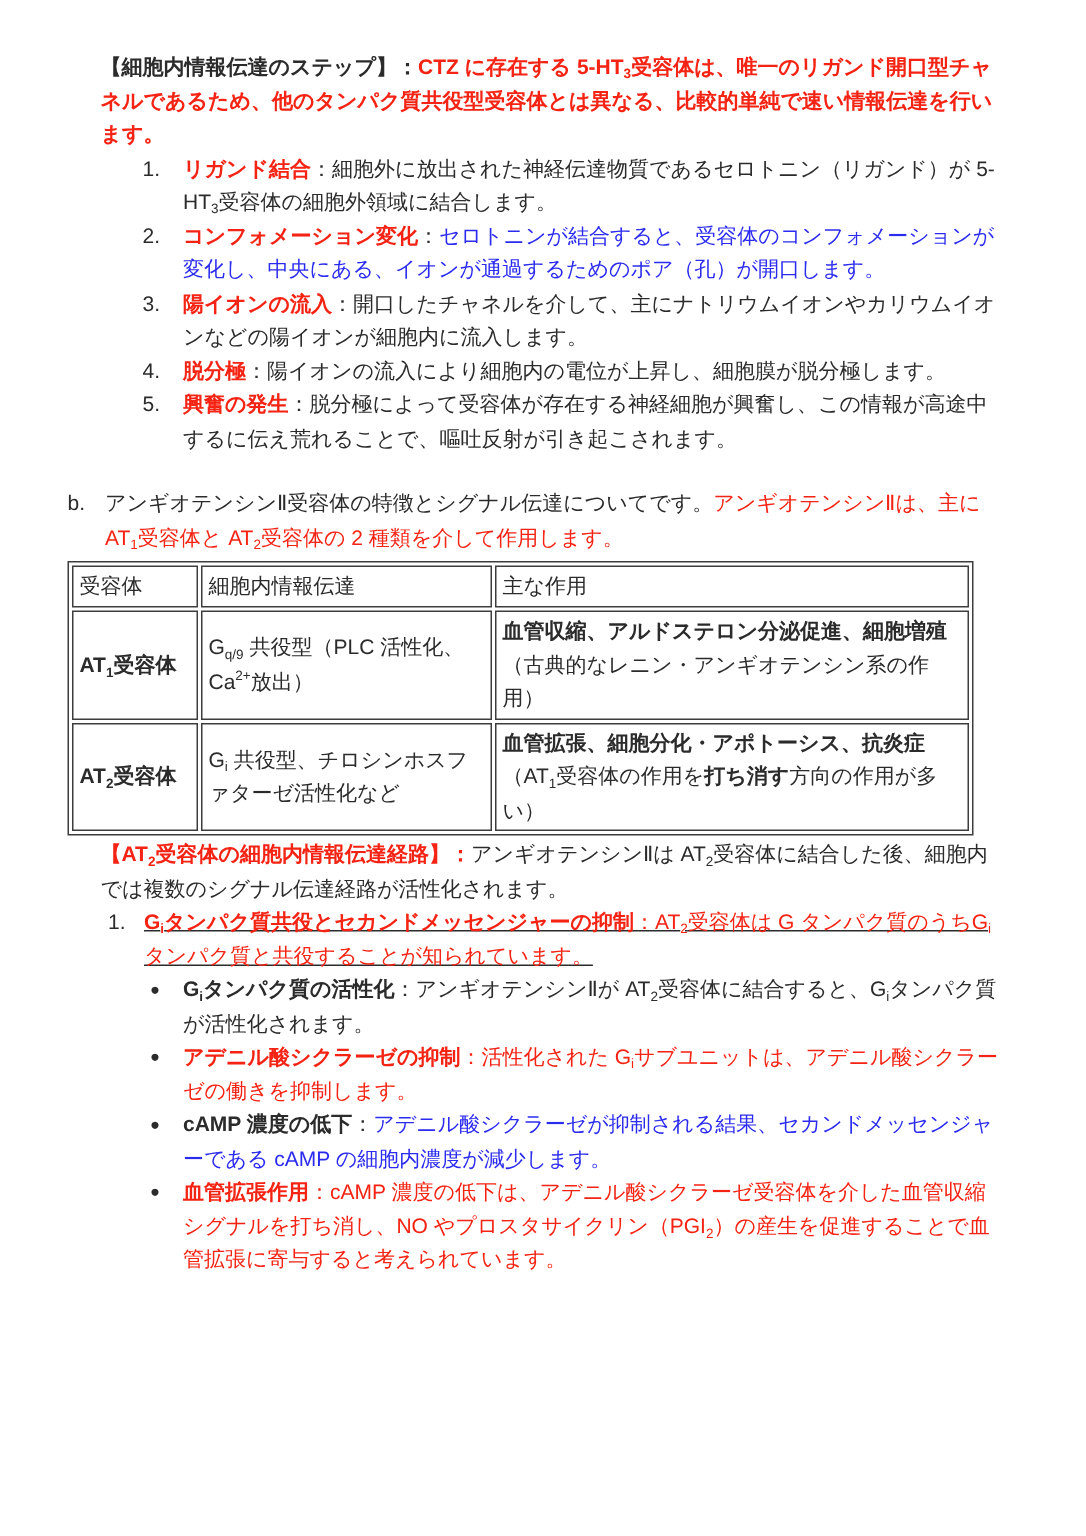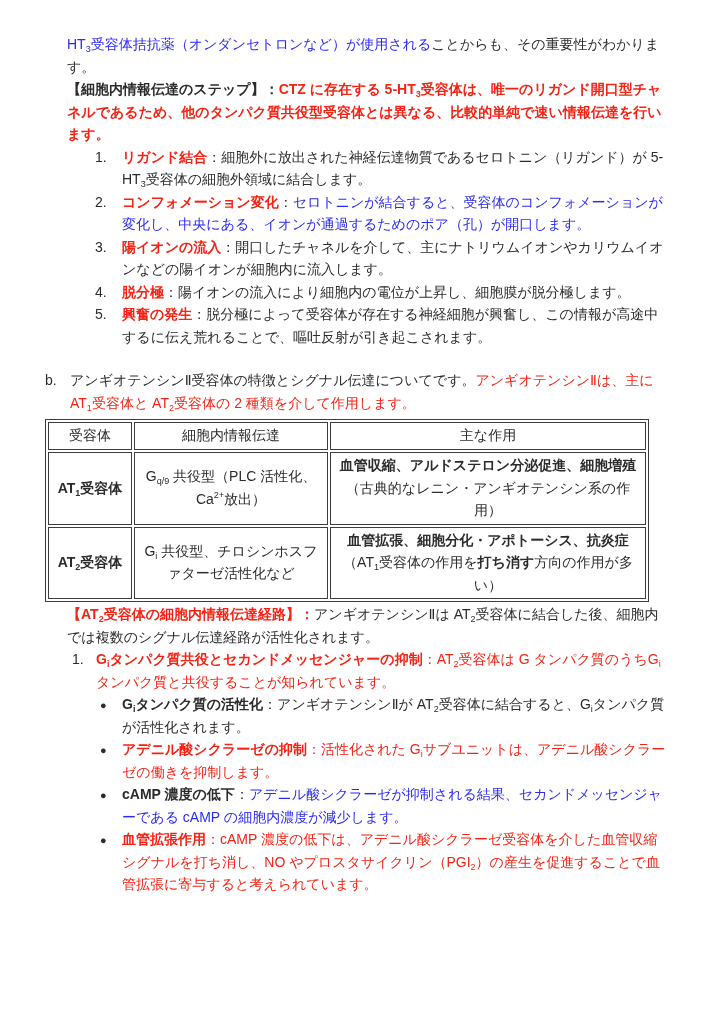--- a/index.html
+++ b/index.html
@@ -27,38 +27,37 @@
   .step .n{flex:none;width:27px;}
   .step .t{flex:1;}
   
   .bblk{display:flex;margin-top:21px;}
   .bblk .bl{flex:none;width:25px;}
   .bblk .t{flex:1;}
   
   table{border-collapse:separate;border-spacing:2px;border:1px solid #3d3d3d;
         width:592px;table-layout:fixed;margin:5px 0 1px 0;}
   th,td{border:1px solid #3d3d3d;padding:1px 4px 2px 4px;vertical-align:middle;
-        text-align:center;font-weight:normal;line-height:22.5px;}
+        text-align:left;font-weight:normal;line-height:22.5px;}
   thead th{line-height:23px;}
   .c1{width:74px;} .c2{width:184px;} .c3{width:306px;}
   
   .l2{display:flex;margin-left:27px;}
   .l2 .n{flex:none;width:24px;}
-  .l2 .t{flex:1;}
+  .l2 .t{flex:1;text-decoration:underline;}
   
   .bullet{display:flex;margin-left:55px;}
   .bullet .m{flex:none;width:22px;font-size:11px;padding-top:1px;}
   .bullet .t{flex:1;}
 </style>
 </head>
 <body>
 
 <div class="page">
 
-  <p class="mx"><span class="u">HT</span><sub class="u">3</sub><span class="u">受容体拮抗薬（オンダンセトロンなど）が使用される</span><span>ことからも、その重要性がわかります。</span></p>
 
   <p class="mx"><span class="d">【細胞内情報伝達のステップ】：</span><span class="r d">CTZ に存在する 5-HT</span><sub class="r d">3</sub><span class="r d">受容体は、唯一のリガンド開口型チャネルであるため、他のタンパク質共役型受容体とは異なる、比較的単純で速い情報伝達を行います。</span></p>
 
   <div>
     <div class="step">
       <span class="n">1.</span>
       <span class="t"><span class="r d">リガンド結合</span><span>：細胞外に放出された神経伝達物質であるセロトニン（リガンド）が 5-HT</span><sub>3</sub><span>受容体の細胞外領域に結合します。</span></span>
     </div>
     <div class="step">
       <span class="n">2.</span>

